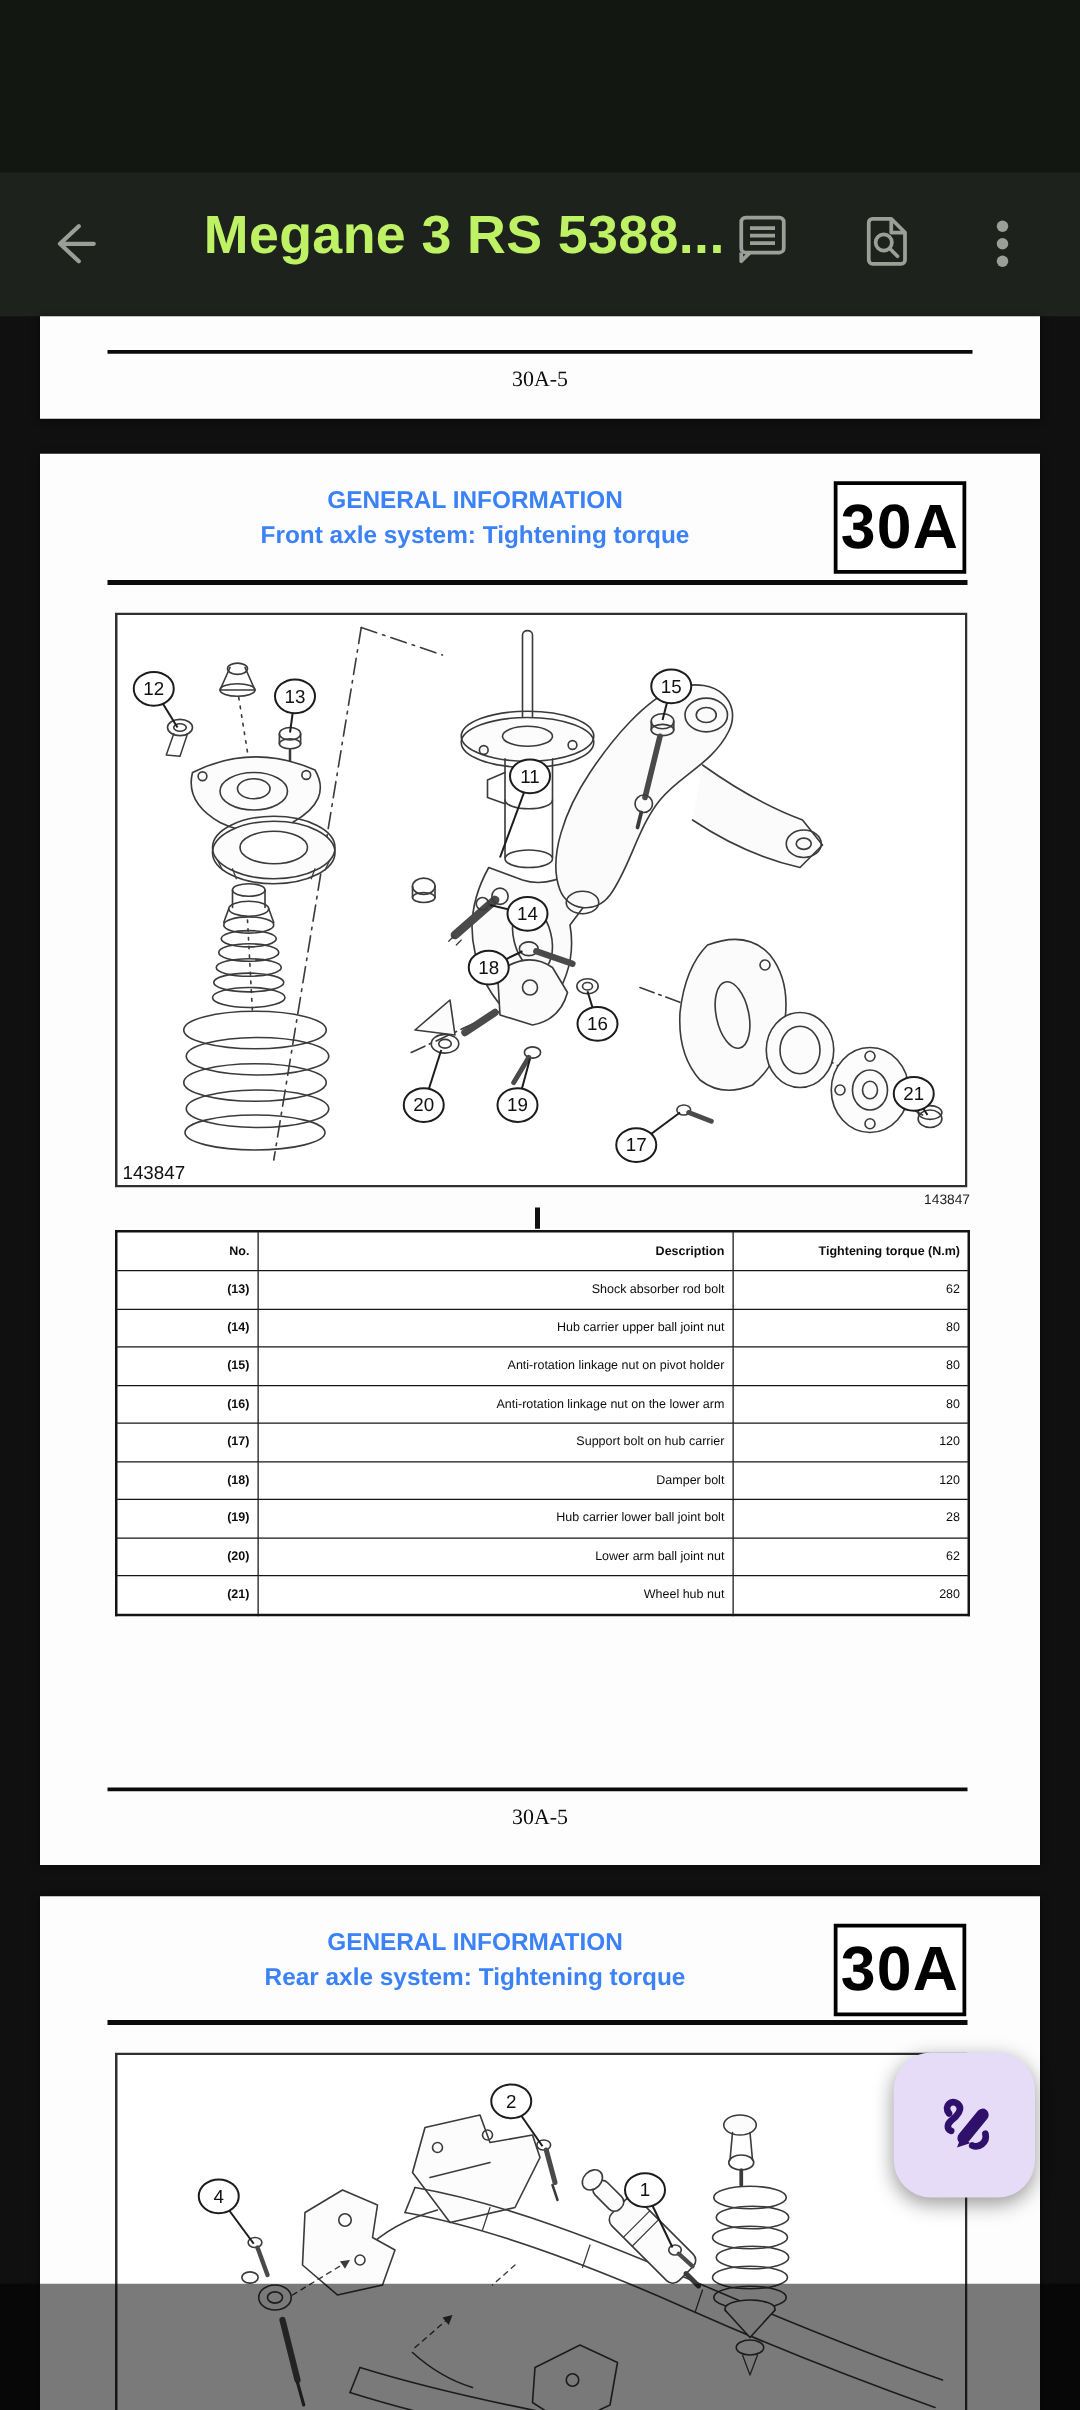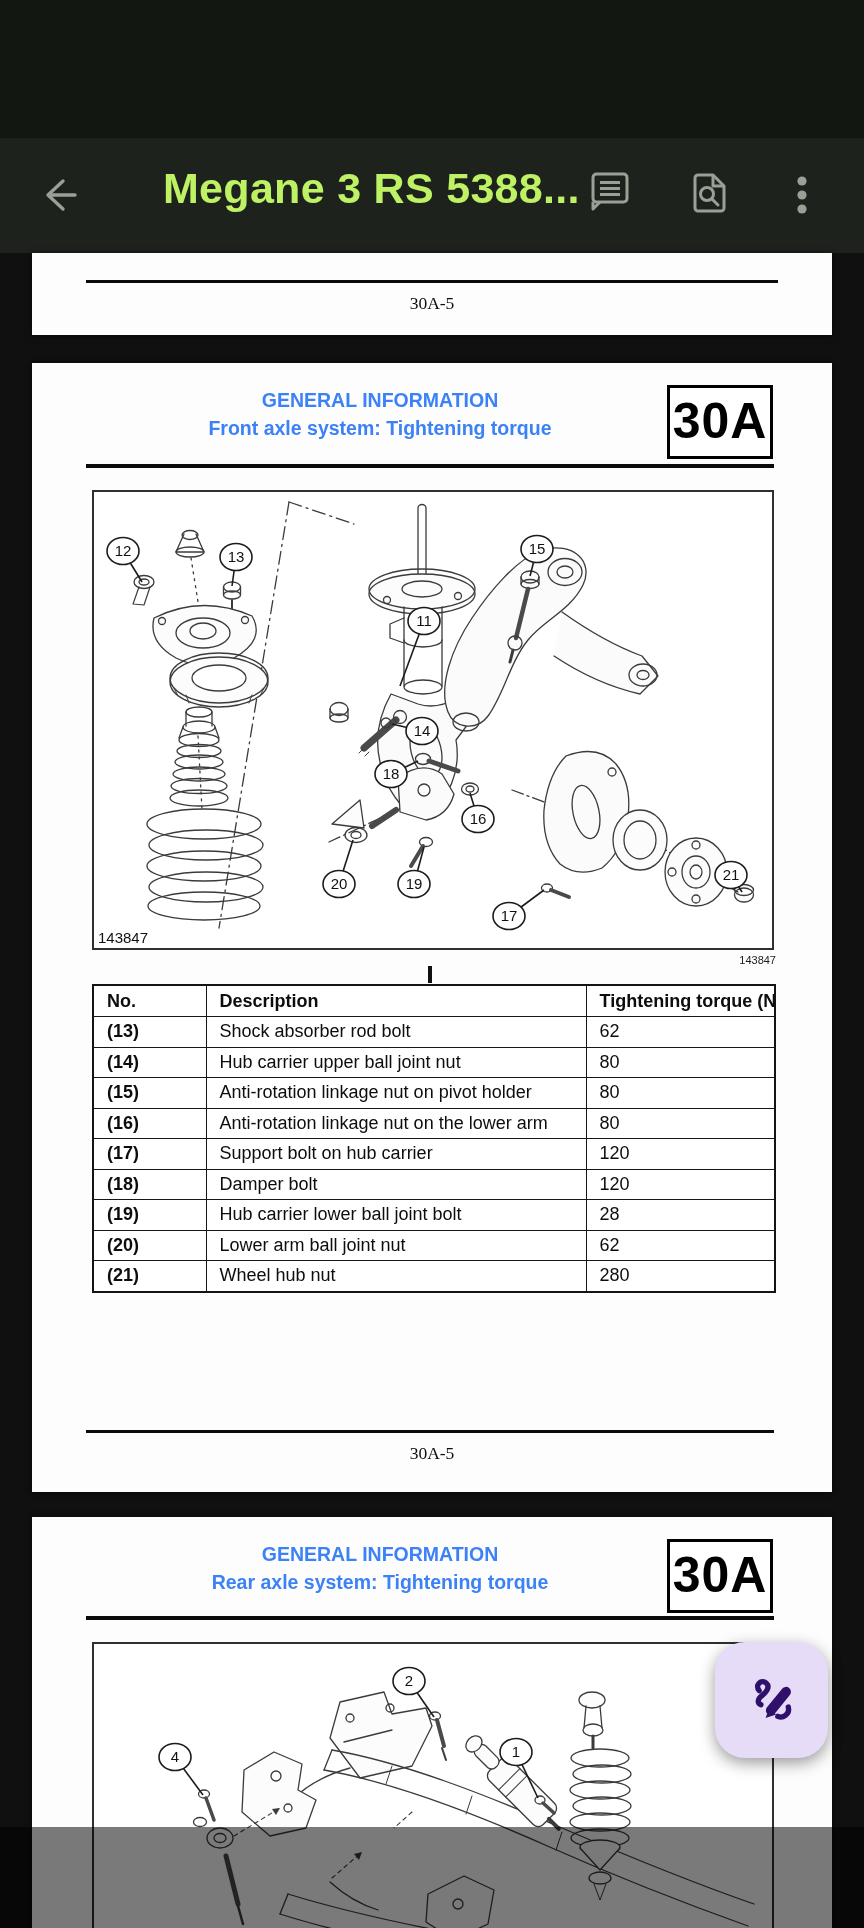--- a/index.html
+++ b/index.html
@@ -27,21 +27,21 @@
            font-family:"Liberation Serif",serif;font-size:17.5px;color:#0d0d0d;}
   .figure{position:absolute;left:60px;}
   .figure svg{display:block;}
   svg text{font-family:"Liberation Sans",sans-serif;font-size:15px;fill:#111;}
   .ref-right{position:absolute;left:640px;top:591px;width:104px;text-align:right;
              font-size:11px;color:#1c1c1c;}
   .itick{position:absolute;left:396px;top:603px;width:3.5px;height:17px;background:#111;}
   
   #front-table{position:absolute;left:60px;top:621px;width:682px;border-collapse:collapse;
                table-layout:fixed;background:#fff;color:#0d0d0d;border:2.5px solid #141414;}
-  #front-table th,#front-table td{border:1.6px solid #161616;font-size:18px;text-align:left;
+  #front-table th,#front-table td{border:1.6px solid #161616;font-size:10px;text-align:right;
                vertical-align:middle;padding:0 6px 0 13px;height:29.5px;overflow:hidden;white-space:nowrap;}
   #front-table th{font-weight:bold;height:30px;}
   #front-table td.no{font-weight:bold;}
   
   .fab{position:absolute;left:715px;top:1642px;width:113px;height:116px;border-radius:30px;
        background:#e6dcf8;box-shadow:0 5px 16px rgba(0,0,0,.4);display:flex;align-items:center;
        justify-content:center;z-index:60;}
   .scrim{position:absolute;left:0;top:1827px;width:864px;height:101px;background:rgba(0,0,0,.52);z-index:50;}
 </style>
 </head>

